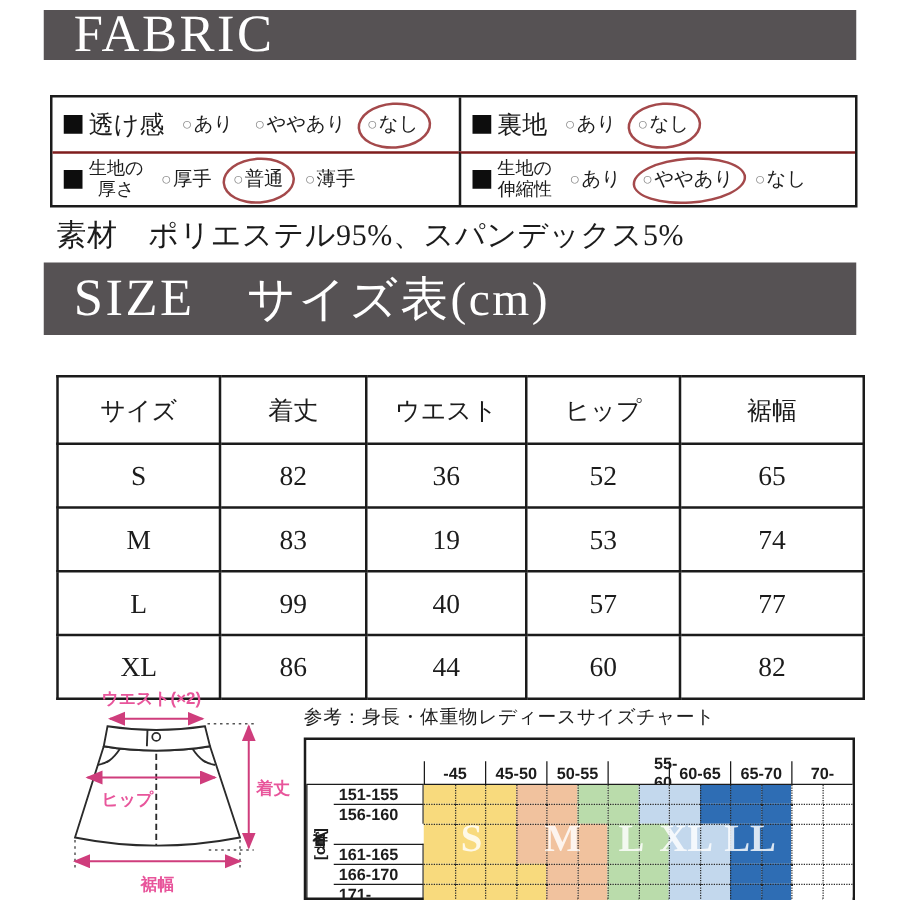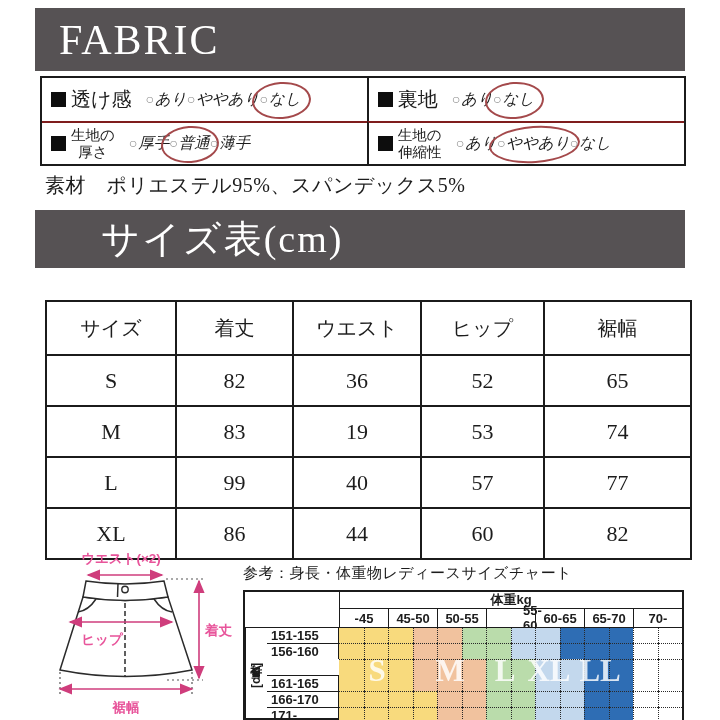--- a/index.html
+++ b/index.html
@@ -4,41 +4,41 @@
 <style>
   html,body{margin:0;padding:0;background:#ffffff;}
   #root{position:relative;width:720px;height:720px;background:#ffffff;overflow:hidden;
         font-family:"Liberation Serif","DejaVu Serif",serif;color:#1c1c1c;}
 
   
   .bar{position:absolute;left:35px;width:650px;background:#565254;color:#ffffff;
        display:flex;align-items:center;padding-left:24px;box-sizing:border-box;}
   .bar .en{font-size:42px;letter-spacing:2px;}
   .bar .ja{font-size:38px;margin-left:42px;letter-spacing:2px;}
-  #fabric-bar{top:8px;height:63px;align-items:center;}
+  #fabric-bar{top:8px;height:40px;align-items:center;}
   #size-bar{top:210px;height:58px;}
 
   
   #fabric-table{position:absolute;left:40px;top:76px;width:642px;
                 display:grid;grid-template-columns:50.6% 49.4%;grid-auto-rows:43px;
                 border:2px solid #1b1b1b;box-sizing:content-box;background:#fff;}
   .fabric-cell{display:flex;align-items:center;padding:0 16px 0 9px;box-sizing:border-box;overflow:visible;}
   .fabric-cell:nth-child(2n){border-left:2px solid #1b1b1b;}
   .fabric-cell:nth-child(n+3){border-top:2px solid #7f1d1d;}
   .bullet{display:inline-block;width:15px;height:15px;background:#0d0d0d;margin-right:5px;flex:0 0 auto;}
   .spec-label{font-size:20px;white-space:nowrap;margin-right:14px;}
   .spec-label.two-line{font-size:14.5px;line-height:1.12;text-align:center;}
-  .spec-options{display:flex;align-items:center;font-style:italic;}
+  .spec-options{display:flex;align-items:center;gap:17px;}
   .option{position:relative;font-size:15.5px;white-space:nowrap;}
   .omark{color:#8a8a8a;font-size:14px;margin-right:1px;}
   .circled::before{content:"";position:absolute;left:-8px;right:-10px;top:-7px;bottom:-9px;
                    border:2.2px solid #a4494b;border-radius:50%;transform:rotate(-4deg);pointer-events:none;}
 
   
-  #material-line{position:absolute;left:45px;top:172px;font-size:20px;letter-spacing:0.5px;}
+  #material-line{position:absolute;left:45px;top:172px;font-size:24px;letter-spacing:0.5px;}
 
   
   #size-table{position:absolute;left:45px;top:300px;border-collapse:collapse;table-layout:fixed;}
   #size-table td,#size-table th{border:2px solid #1b1b1b;text-align:center;vertical-align:middle;
         font-weight:normal;font-size:21px;background:#fff;}
   #size-table thead th{height:50px;font-size:20px;}
   #size-table tbody td{height:47px;font-size:22px;}
 
   
   #skirt-diagram{position:absolute;left:2px;top:546px;}
@@ -116,20 +116,21 @@
           <span class="option"><span class="omark">○</span>あり</span>
           <span class="option circled"><span class="omark">○</span>ややあり</span>
           <span class="option"><span class="omark">○</span>なし</span>
         </span>
     </div>
   </div>
 
   <div id="material-line">素材　ポリエステル95%、スパンデックス5%</div>
 
   <div class="bar" id="size-bar">
+    <span class="en">SIZE</span>
     <span class="ja">サイズ表(cm)</span>
   </div>
 
   <table id="size-table">
     <colgroup>
       <col style="width:130px">
         <col style="width:117px">
         <col style="width:128px">
       <col style="width:123px">
         <col style="width:147px">
@@ -204,21 +205,20 @@
 
     <line class="leader" x1="58" y1="126" x2="58" y2="148"></line>
     <line class="leader" x1="190" y1="126" x2="190" y2="148"></line>
     <line class="arrow" x1="58" y1="143" x2="190" y2="143" marker-start="url(#ah)" marker-end="url(#ah)"></line>
     <text class="dia-label" x="124" y="166" text-anchor="middle">裾幅</text>
   </svg>
 
   <div id="ref-title">参考：身長・体重物レディースサイズチャート</div>
   <div id="ref-table">
       <div class="rc-cell rc-corner" style="grid-area: 1 / 1 / 3 / 3;"></div>
-      <div class="rc-cell rc-head rc-kg" style="grid-area: 1 / 3 / 2 / 17;">体重kg</div>
       <div class="rc-cell rc-head rc-weight" style="grid-area: 2 / 3 / 3 / 5;">-45</div>
       <div class="rc-cell rc-head rc-weight" style="grid-area: 2 / 5 / 3 / 7;">45-50</div>
       <div class="rc-cell rc-head rc-weight" style="grid-area: 2 / 7 / 3 / 9;">50-55</div>
       <div class="rc-cell rc-head rc-weight" style="grid-area: 2 / 9 / 3 / 11; padding-left: 43px;">55-60</div>
       <div class="rc-cell rc-head rc-weight" style="grid-area: 2 / 11 / 3 / 13;">60-65</div>
       <div class="rc-cell rc-head rc-weight" style="grid-area: 2 / 13 / 3 / 15;">65-70</div>
       <div class="rc-cell rc-head rc-weight" style="grid-area: 2 / 15 / 3 / 17;">70-</div>
       <div class="rc-cell rc-rot" style="grid-area: 3 / 1 / 8 / 2;">身長[cm]</div>
       <div class="rc-cell rc-height" style="grid-area: 3 / 2 / 4 / 3;">151-155</div>
       <div class="rc-cell rc-hm c0 r0" style="grid-area: 3 / 3 / 4 / 4; background: rgb(248, 218, 125);"></div>

